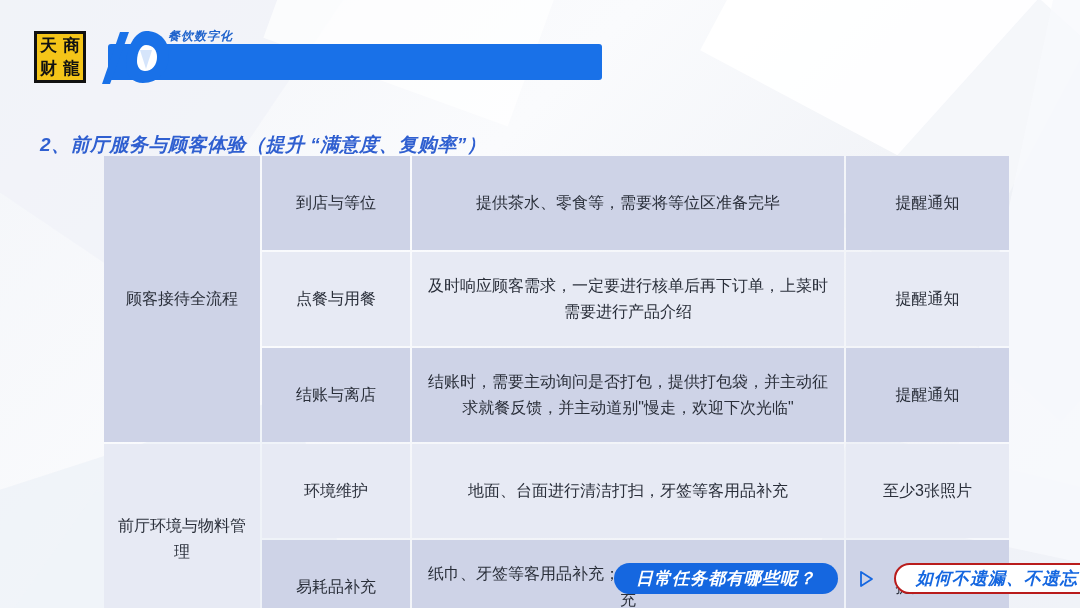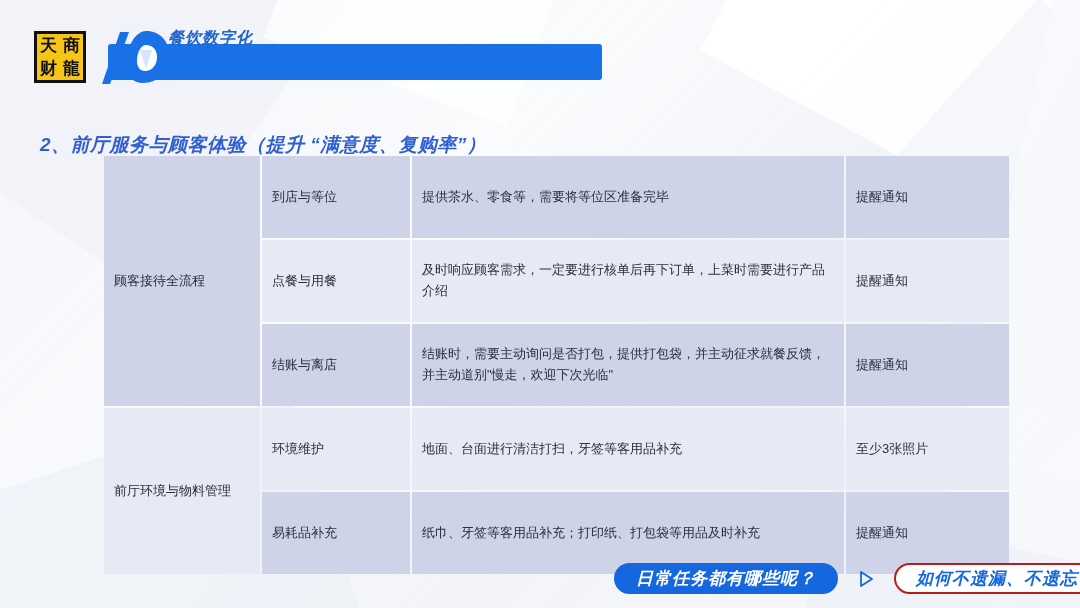--- a/index.html
+++ b/index.html
@@ -72,21 +72,21 @@
   .banner-bar {
     position: absolute;
     left: 108px; top: 44px;
     width: 494px; height: 36px;
     background: #1971e8;
     border-radius: 3px;
   }
   .sub-kicker {
     position: absolute;
     left: 168px; top: 28px;
-    font-size: 16px;
+    font-size: 12px;
     font-weight: 700;
     letter-spacing: 1px;
     color: #1f63cc;
     font-style: italic;
   }
   .main-head {
     position: absolute;
     left: 172px; top: 46px;
     font-size: 25px;
     font-weight: 700;
@@ -132,24 +132,25 @@
   
   .sop-table {
     position: absolute;
     left: 102px; top: 154px;
     width: 901px;
     border-collapse: separate;
     border-spacing: 2px;
     table-layout: fixed;
   }
   .sop-table td {
-    font-size: 13px;
+    font-size: 16px;
     color: #2a2f3a;
+    text-align: center;
     vertical-align: middle;
-    padding: 0 10px;
+    padding: 6px 10px;
     line-height: 1.6;
   }
   .c-dark  { background: #ced3e7; }
   .c-light { background: #e7eaf4; }
   .col-group { width: 156px; }
   .col-stage { width: 148px; }
   .col-desc  { width: 432px; }
   .col-note  { width: 163px; }
   .r-tall { height: 82px; }
   .desc   { line-height: 1.75; }

